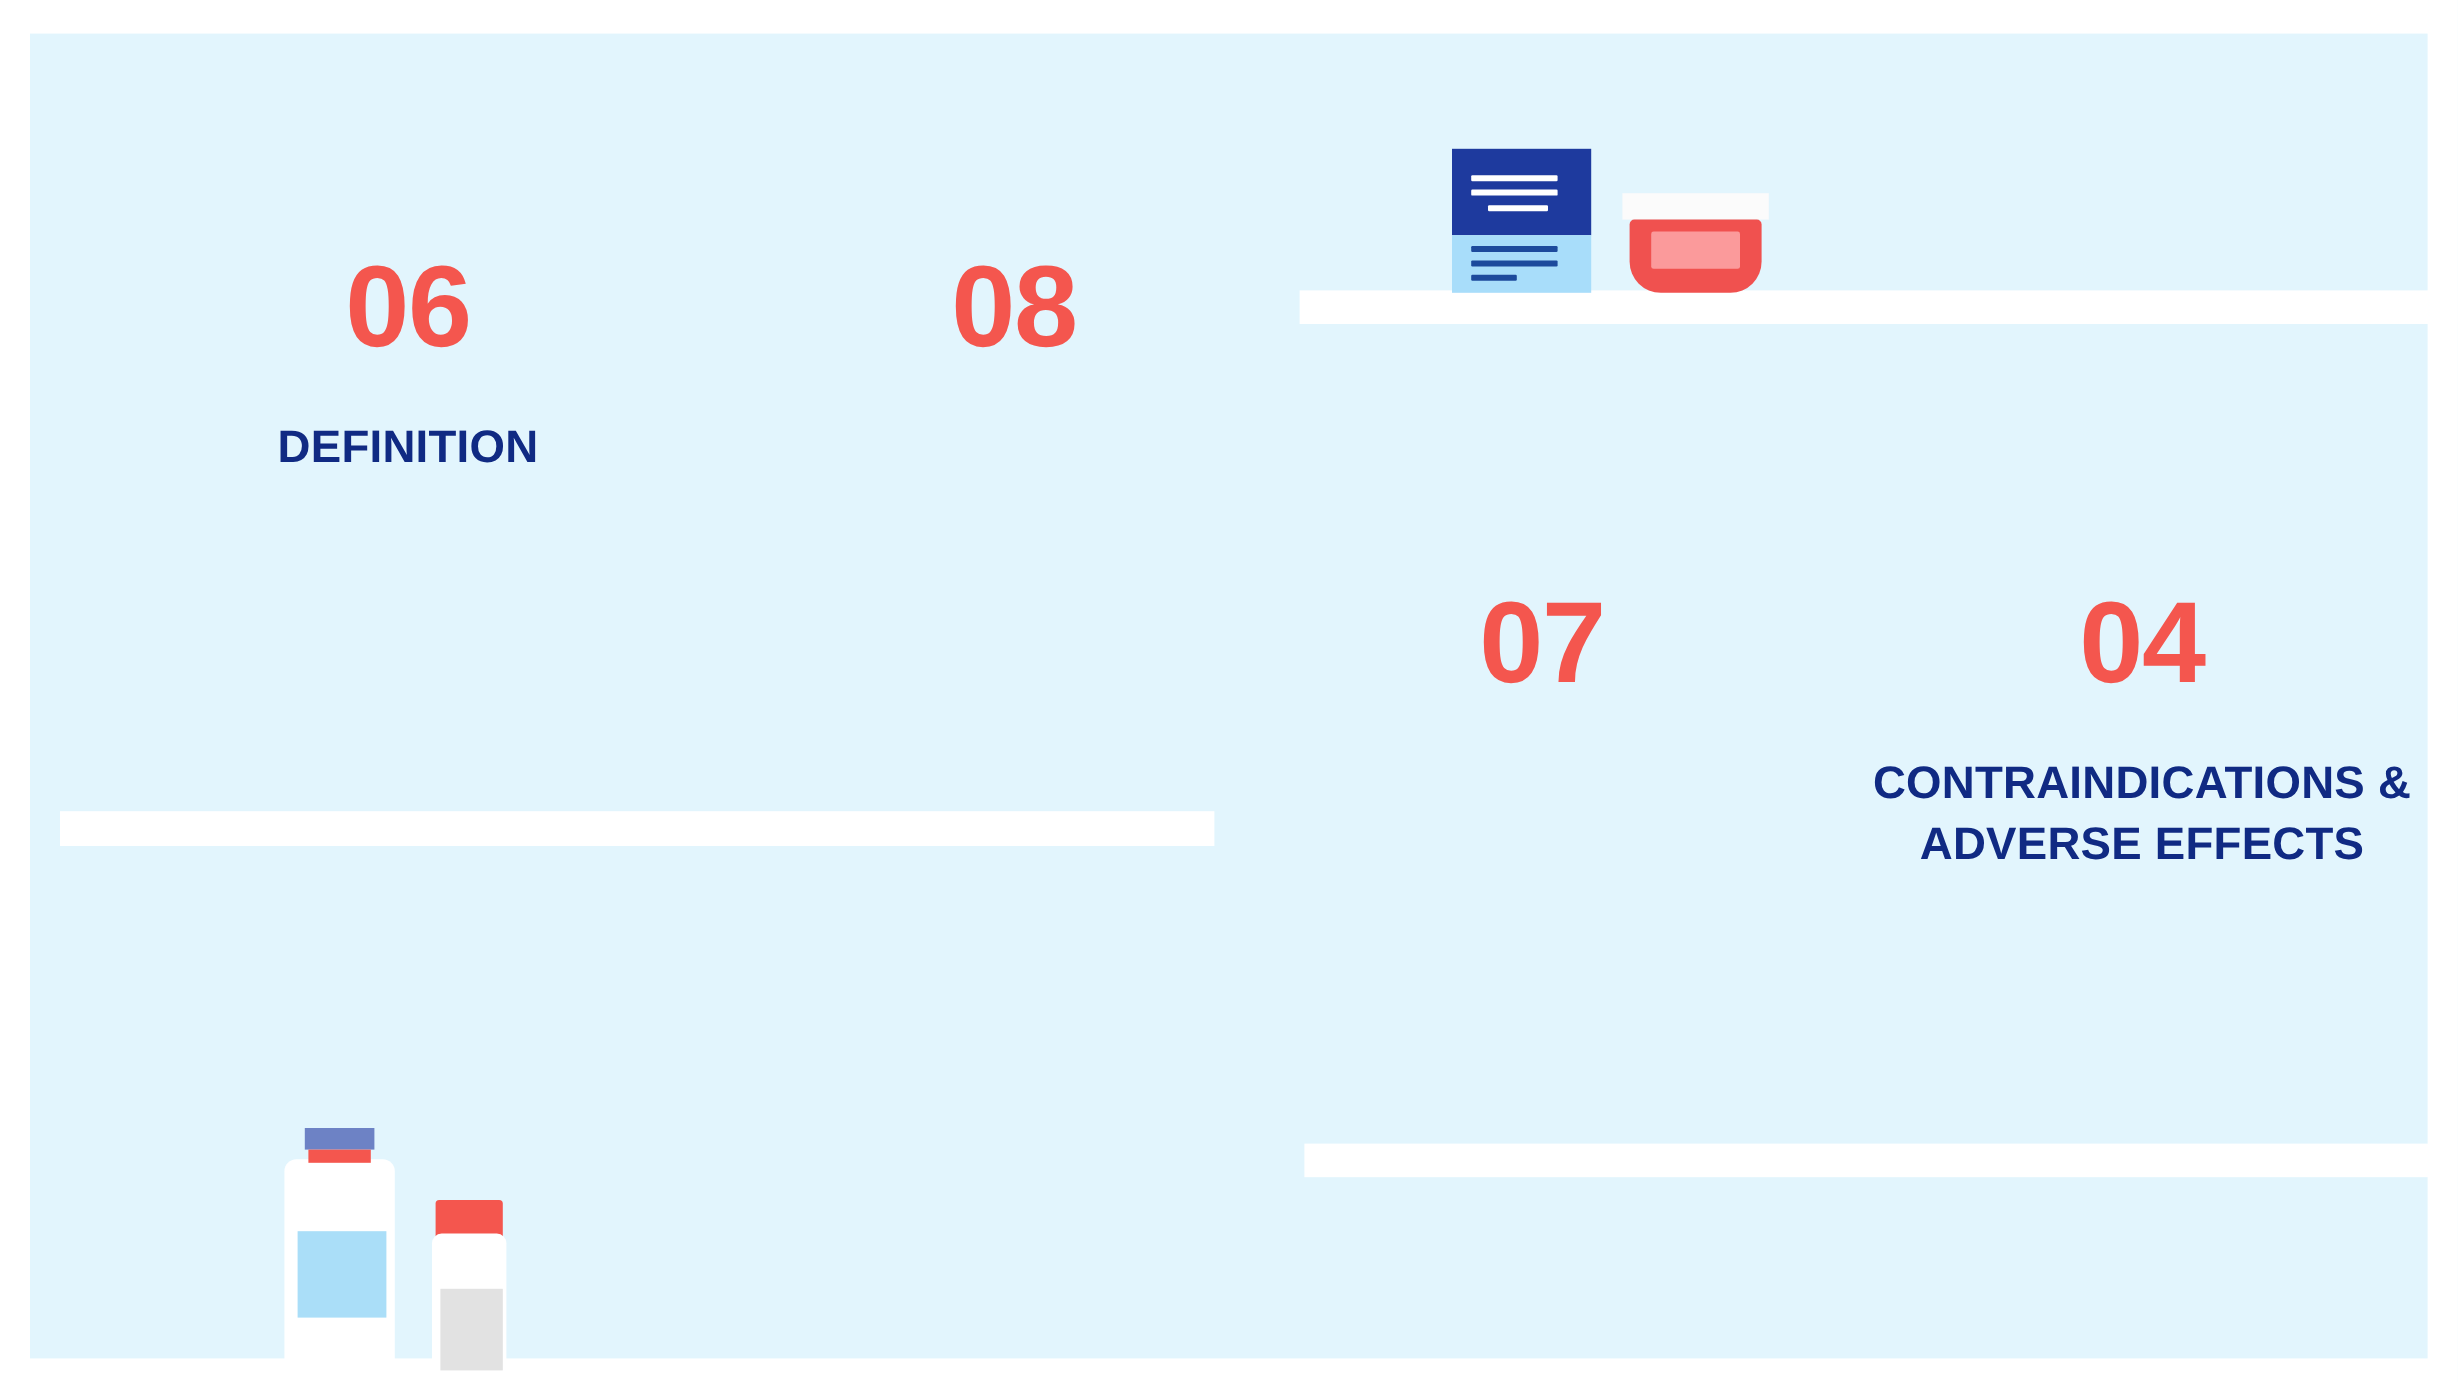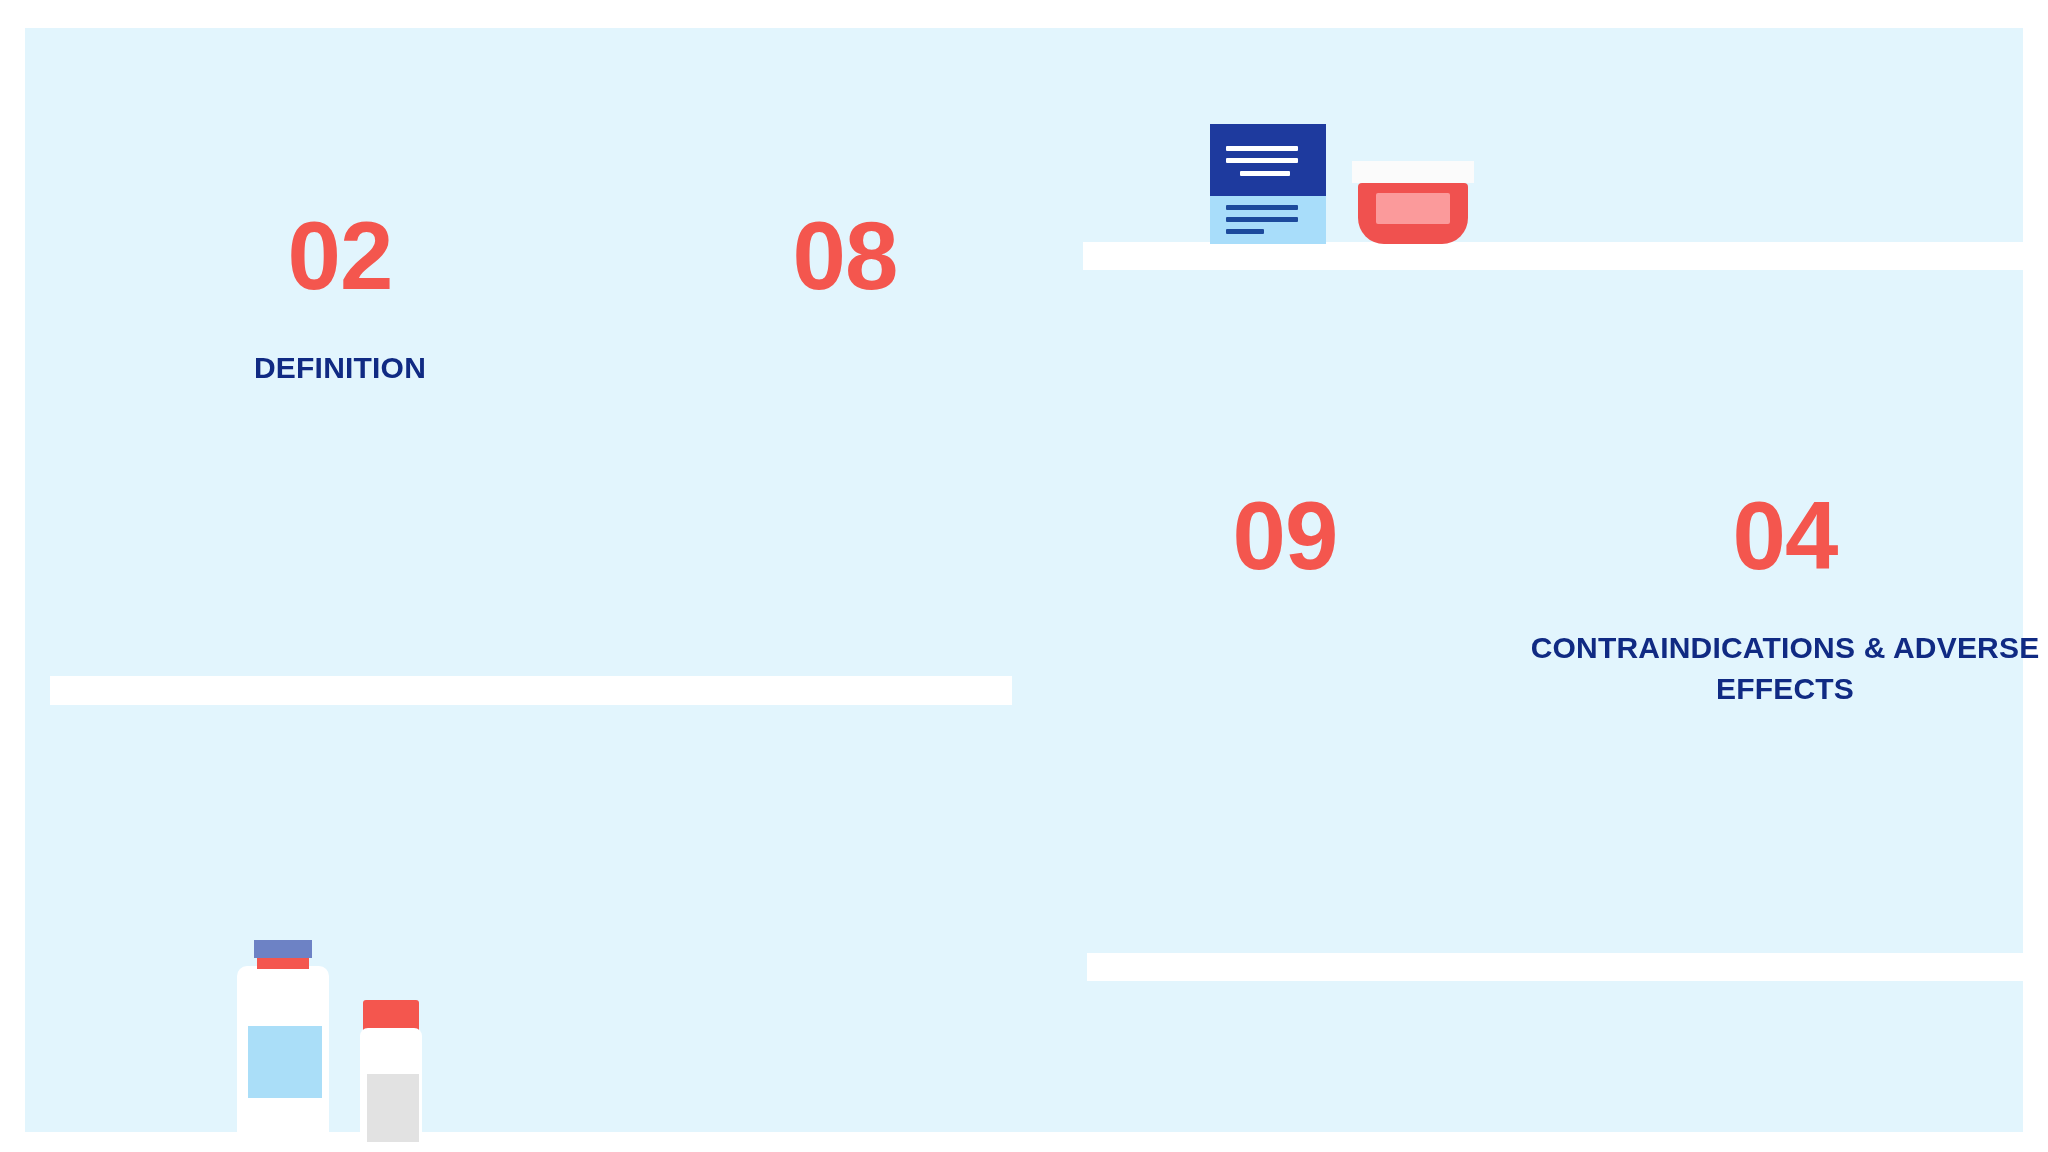--- a/index.html
+++ b/index.html
@@ -57,21 +57,21 @@
   .sec-number {
     color: #f4564e;
     font-size: 96px;
     font-weight: 700;
     line-height: 1;
     letter-spacing: -1px;
     margin: 0 0 44px 0;
   }
   .sec-title {
     color: #102a83;
-    font-size: 30px;
+    font-size: 38px;
     font-weight: 700;
     line-height: 1.35;
     letter-spacing: 0.2px;
     margin: 0;
     text-transform: uppercase;
   }
 
   #section-01 { left: 170px;  top: 180px; width: 290px; }
   #section-02 { left: 610px;  top: 180px; width: 420px; }
   #section-03 { left: 1075px; top: 460px; width: 370px; }
@@ -225,30 +225,30 @@
       <div id="bottle-large"></div>
       <div id="bottle-large-cap-blue"></div>
       <div id="bottle-large-cap-red"></div>
       <div id="bottle-large-label"></div>
       <div id="bottle-small-cap"></div>
       <div id="bottle-small"></div>
       <div id="bottle-small-label"></div>
     </div>
 
     <div class="section" id="section-01">
-      <p class="sec-number">02</p>
+      <p class="sec-number">06</p>
       <p class="sec-title">DEFINITION</p>
     </div>
 
     <div class="section" id="section-02">
       <p class="sec-number">08</p>
     </div>
 
     <div class="section" id="section-03">
-      <p class="sec-number">09</p>
+      <p class="sec-number">07</p>
     </div>
 
     <div class="section" id="section-04">
       <p class="sec-number">04</p>
       <p class="sec-title">CONTRAINDICATIONS &amp; ADVERSE EFFECTS</p>
     </div>
 
   </div>
 </div>
 

